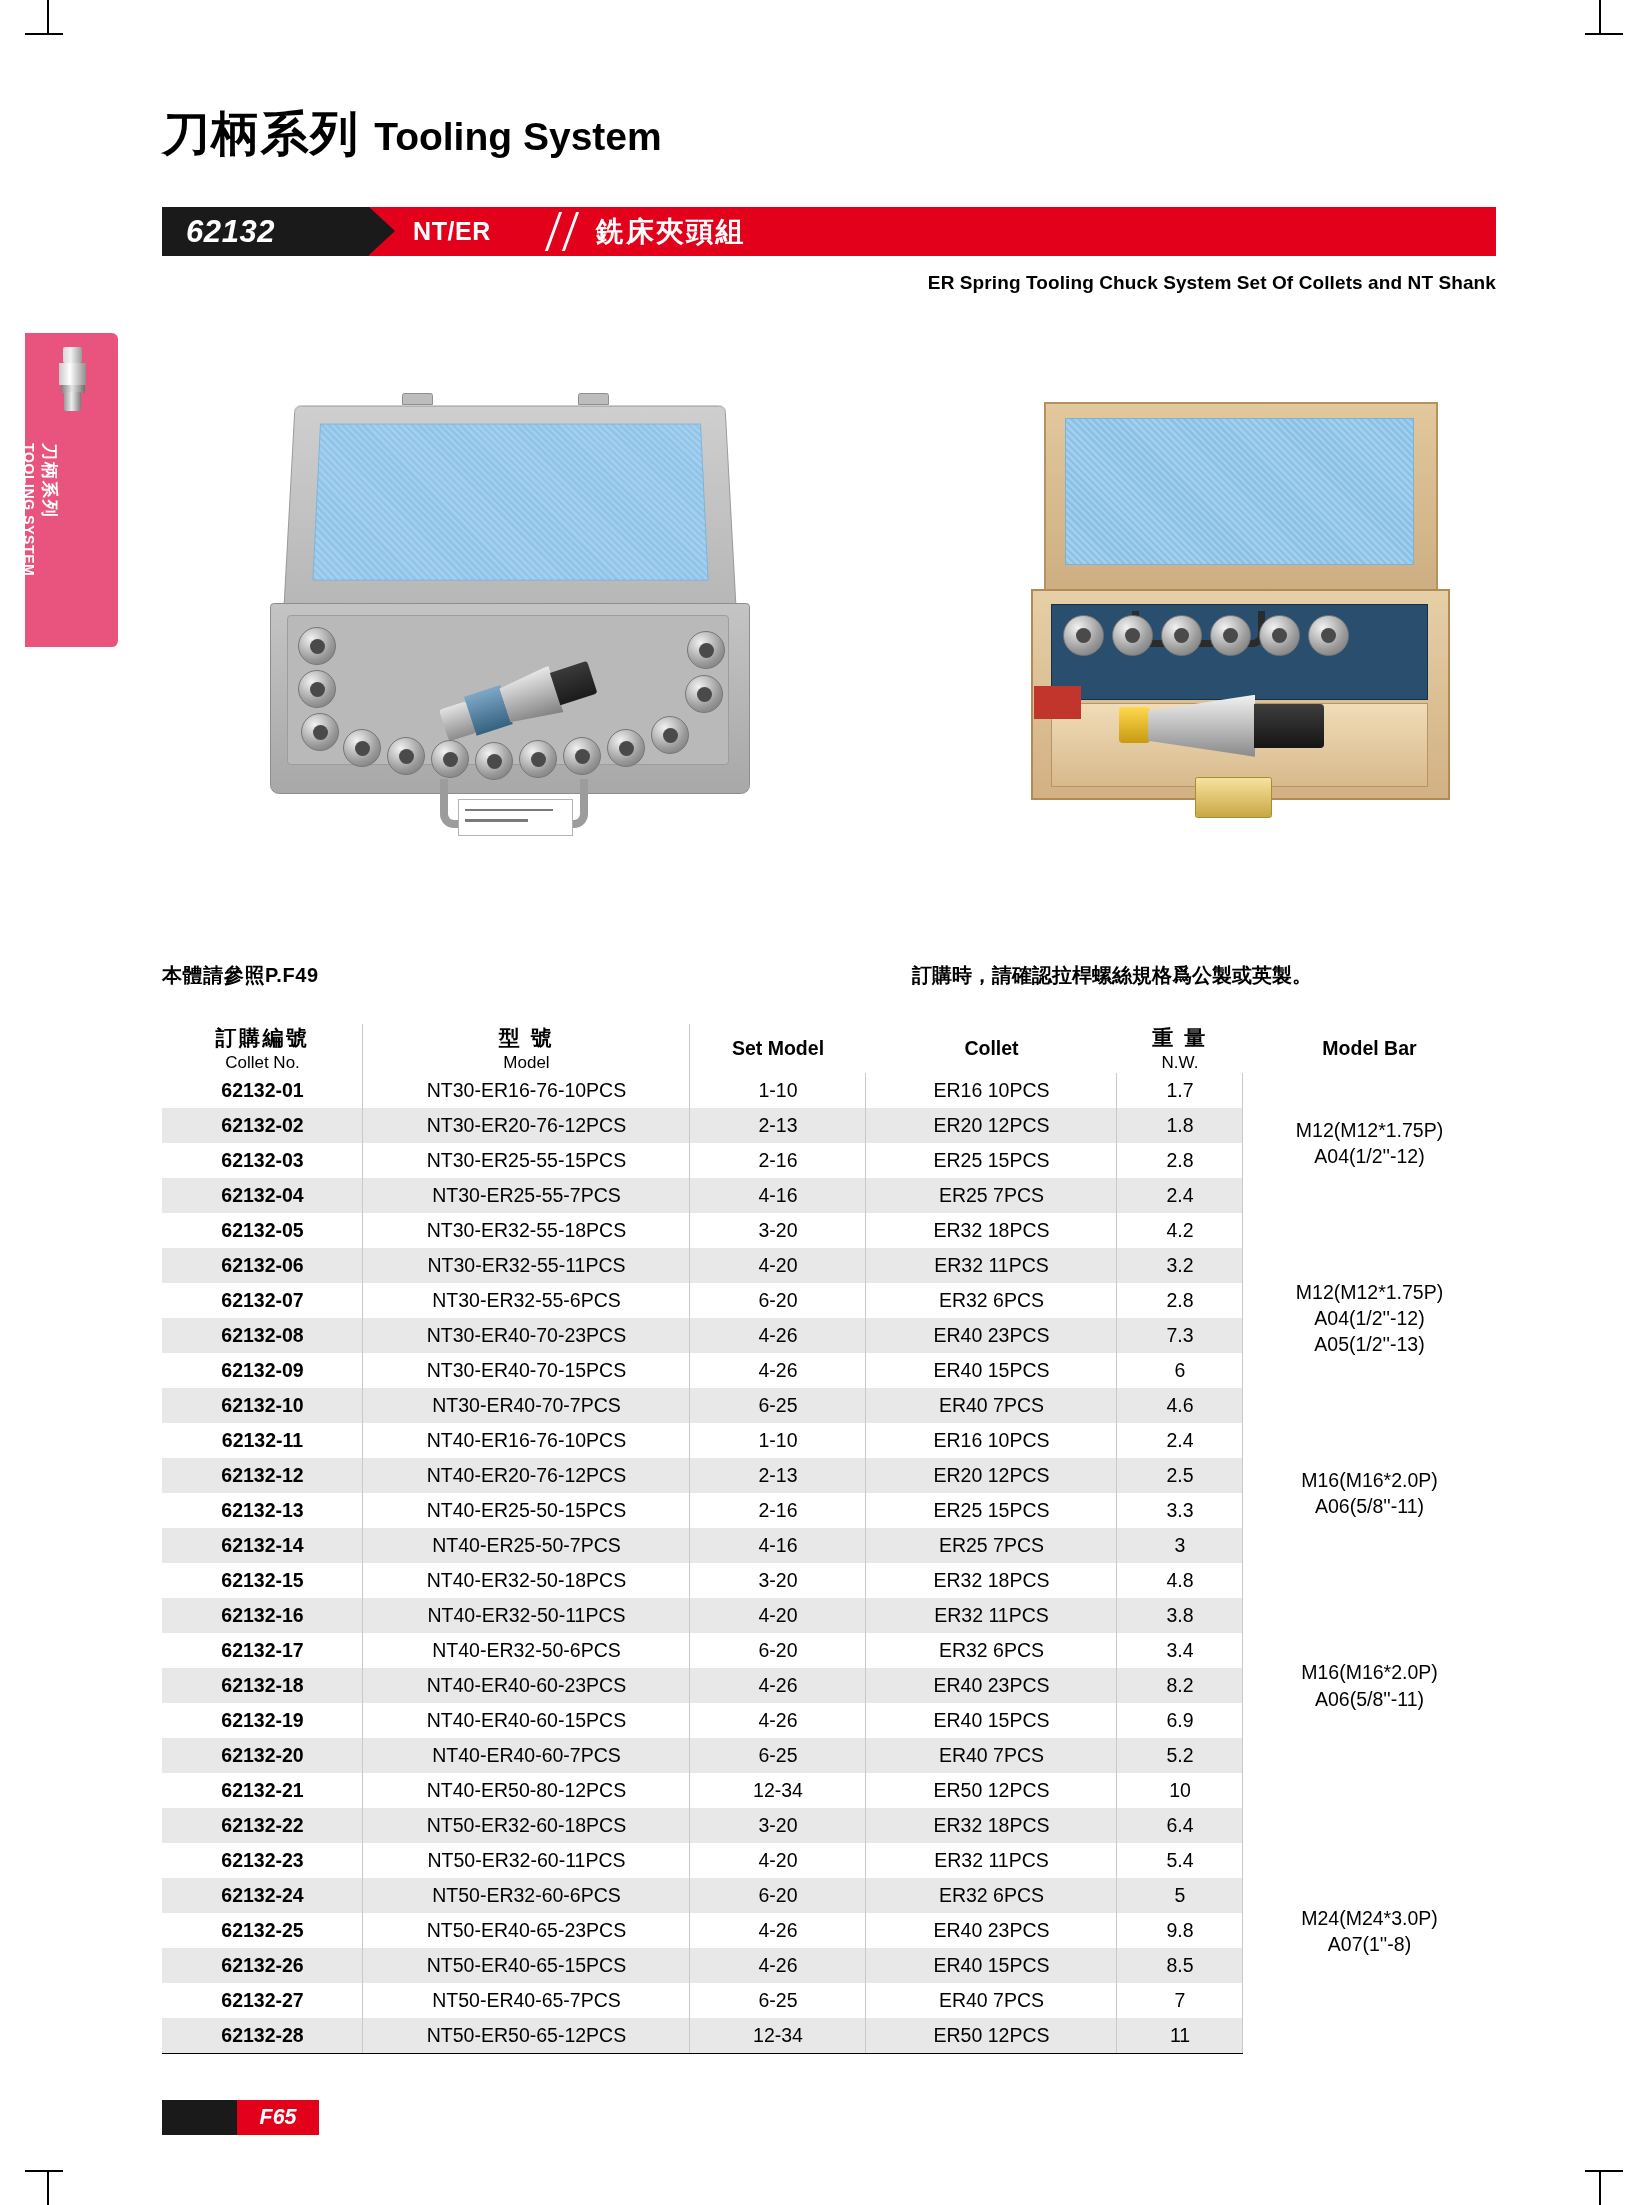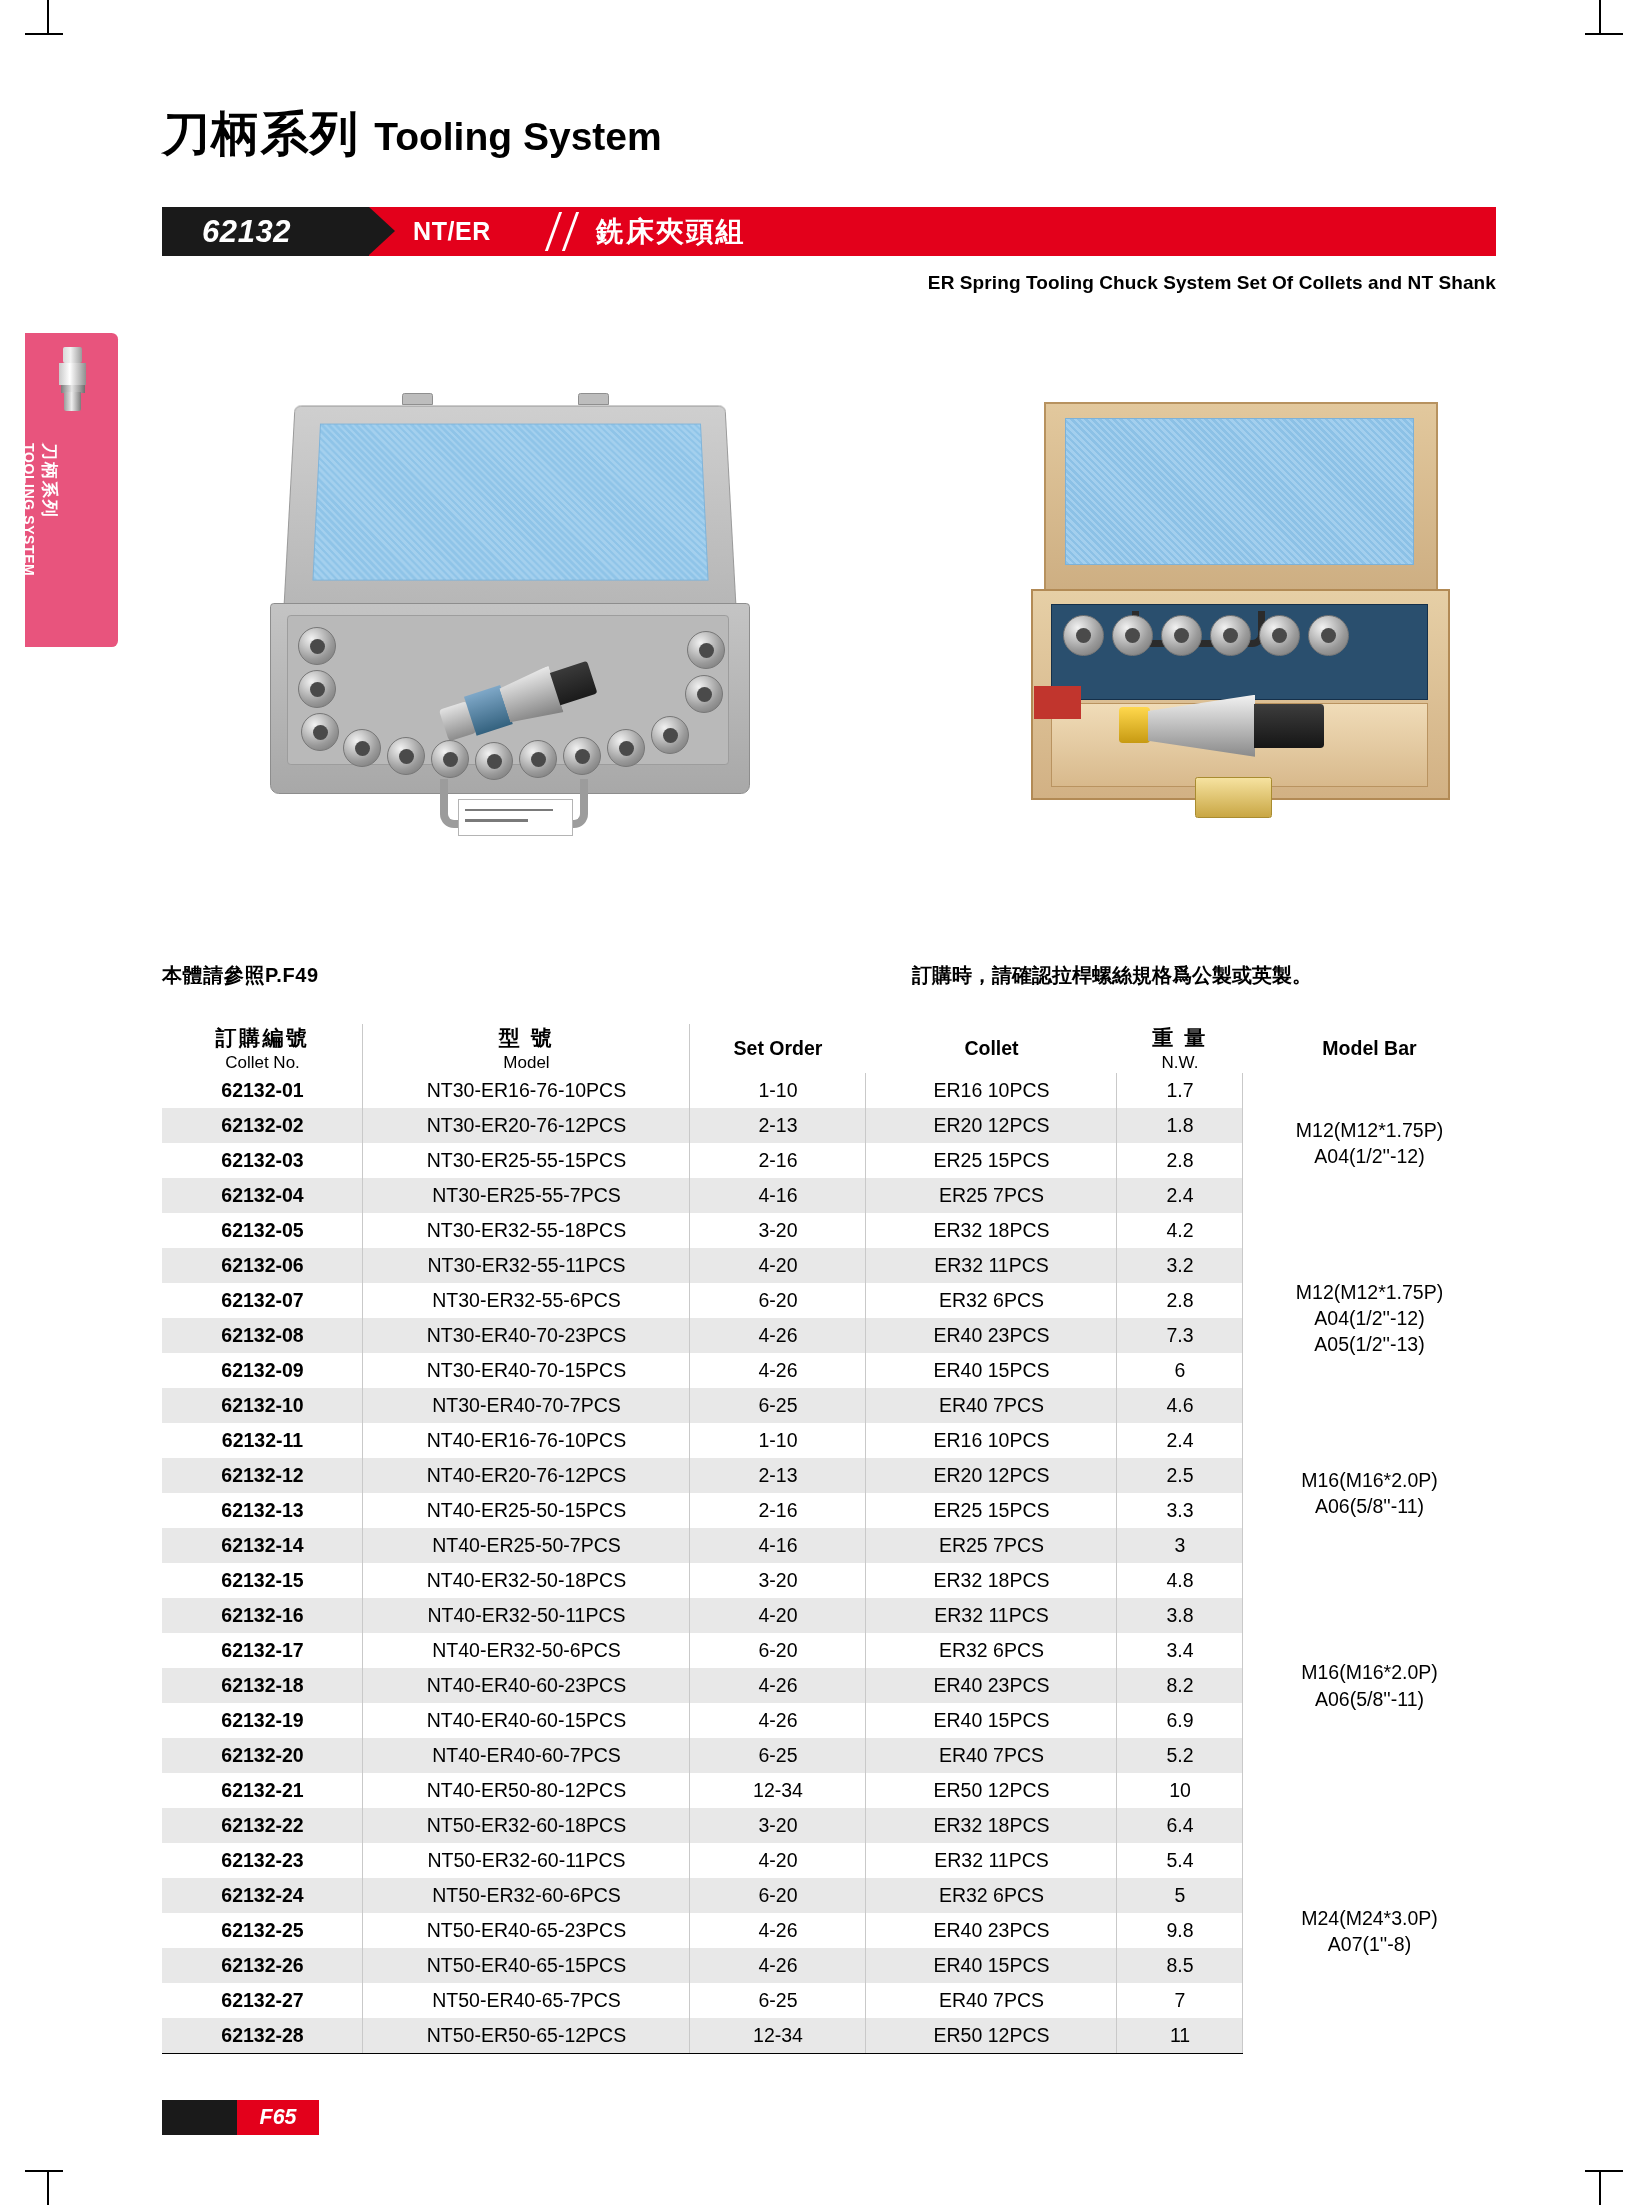--- a/index.html
+++ b/index.html
@@ -67,21 +67,21 @@
     width: 207px;
     height: 49px;
     background: #1a1a1a;
     color: #fff;
     font-size: 31px;
     font-weight: bold;
     font-style: italic;
     letter-spacing: 0.6px;
     display: flex;
     align-items: center;
-    padding-left: 40px;
+    padding-left: 24px;
     box-sizing: border-box;
   }
   .chev {
     position: absolute;
     top: 0;
     width: 0;
     height: 0;
     border-top: 24.5px solid transparent;
     border-bottom: 24.5px solid transparent;
   }
@@ -617,21 +617,21 @@
         <th class="th-two">
           <span class="cn">訂購編號</span>
           <span class="en">Collet No.</span>
           <span class="vline" style="right:0;"></span>
         </th>
         <th class="th-two">
           <span class="cn">型 號</span>
           <span class="en">Model</span>
           <span class="vline" style="right:0;"></span>
         </th>
-        <th class="th-one">Set Order</th>
+        <th class="th-one">Set Model</th>
         <th class="th-one">Collet</th>
         <th class="th-two">
           <span class="cn">重 量</span>
           <span class="en">N.W.</span>
         </th>
         <th class="th-one">Model Bar</th>
       </tr>
     </thead>
     <tbody id="spec-body">
     <tr>

